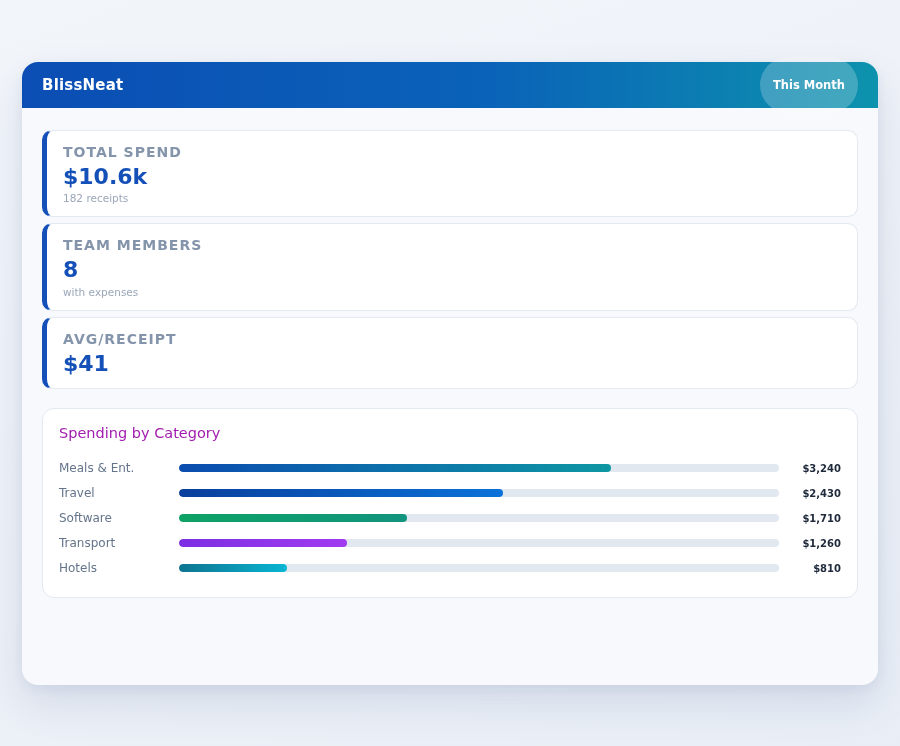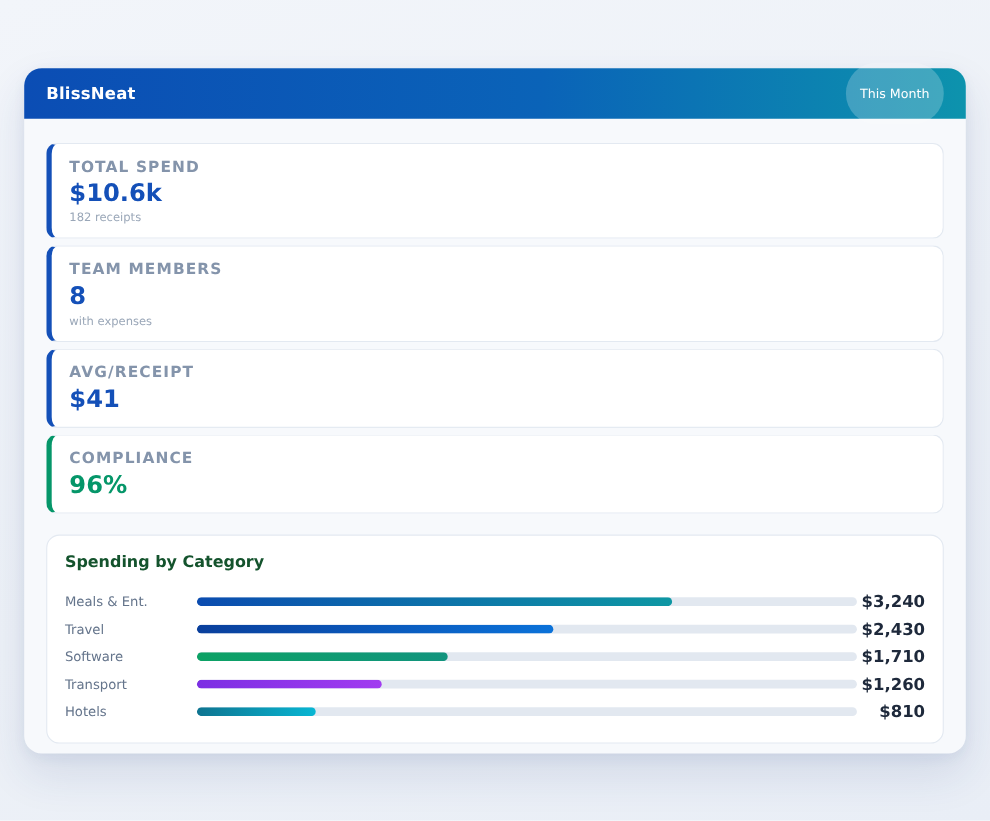--- a/index.html
+++ b/index.html
@@ -30,21 +30,21 @@
   .app-title {
     color: #ffffff;
     font-size: 15px;
     font-weight: bold;
     letter-spacing: 0.2px;
   }
   .period-badge {
     background: rgba(255, 255, 255, 0.22);
     color: #ffffff;
     font-size: 11.5px;
-    font-weight: normal;
+    font-weight: bold;
     padding: 21px 13px;
     border-radius: 999px;
     cursor: default;
   }
   .content { padding: 22px 20px 0 20px; }
   .stat-card {
     background: #ffffff;
     border: 1px solid #e3e9f1;
     border-left: 5px solid #1450b8;
     border-radius: 10px;
@@ -73,22 +73,22 @@
   .stat-sub:empty { display: none; }
   .chart-card {
     background: #ffffff;
     border: 1px solid #e3e9f1;
     border-radius: 12px;
     margin-top: 19px;
     padding: 16px;
   }
   .chart-title {
     font-size: 14.5px;
-    font-weight: bold;
-    color: #14532d;
+    font-weight: normal;
+    color: #a21caf;
     margin-bottom: 15px;
   }
   .chart-row {
     display: grid;
     grid-template-columns: 120px 1fr 62px;
     align-items: center;
     height: 25px;
   }
   .chart-label {
     font-size: 12px;
@@ -98,21 +98,21 @@
     height: 8px;
     border-radius: 4px;
     background: #e2e8f0;
     overflow: hidden;
   }
   .bar-fill {
     height: 100%;
     border-radius: 4px;
   }
   .chart-amount {
-    font-size: 15px;
+    font-size: 10px;
     font-weight: bold;
     color: #1e293b;
     text-align: right;
   }
 </style>
 </head>
 <body>
 
 <div class="panel">
   <div class="app-header">
@@ -133,25 +133,20 @@
       <div class="stat-value" style="color: rgb(20, 80, 184);">8</div>
       <div class="stat-sub">with expenses</div>
     </div>
 
     <div class="stat-card" style="border-left-color: rgb(20, 80, 184);">
       <div class="stat-label">AVG/RECEIPT</div>
       <div class="stat-value" style="color: rgb(20, 80, 184);">$41</div>
 
     </div>
 
-    <div class="stat-card" style="border-left-color: rgb(5, 150, 105);">
-      <div class="stat-label">COMPLIANCE</div>
-      <div class="stat-value" style="color: rgb(5, 150, 105);">96%</div>
-
-    </div>
 
     <div class="chart-card">
       <div class="chart-title">Spending by Category</div>
       <div id="chart-rows">
   <div class="chart-row">
     <div class="chart-label">Meals &amp; Ent.</div>
     <div class="bar-track">
       <div class="bar-fill" style="width: 72%; background: linear-gradient(90deg, rgb(11, 76, 176), rgb(14, 151, 163));"></div>
     </div>
     <div class="chart-amount">$3,240</div>

